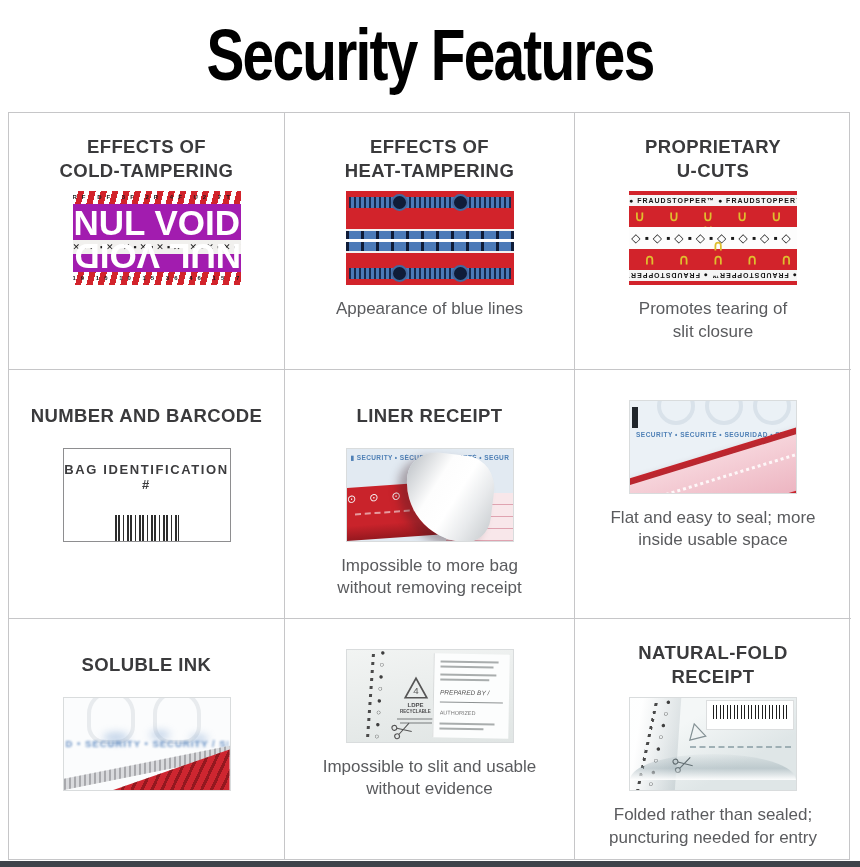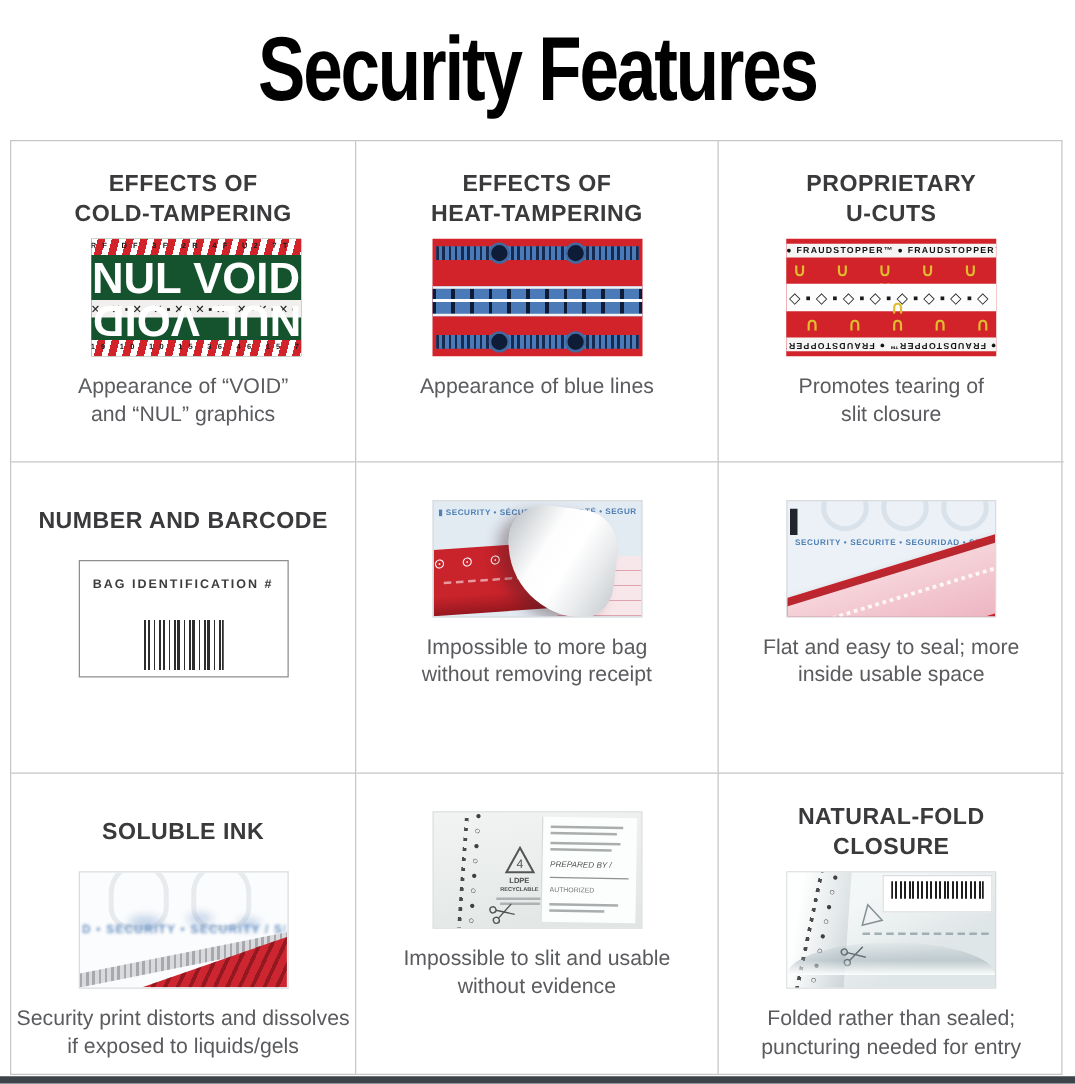--- a/index.html
+++ b/index.html
@@ -36,21 +36,21 @@
   .fcap{
     margin-top:13px;font-size:17px;color:#5a5b5e;white-space:pre-line;
     text-align:center;line-height:1.32;
   }
   .fimg{
     position:relative;width:168px;height:94px;margin-top:8px;overflow:hidden;
     flex:none;
   }
   .photo{border:1px solid #d9dcdd;box-sizing:border-box;}
   
-  .art-cold{background:#14532d;margin-left:20px;}
+  .art-cold{background:#a21caf;margin-left:20px;}
   .hatch{position:absolute;left:0;right:0;height:13px;
     background:repeating-linear-gradient(104deg,#fff 0 5px,#d2232b 5px 11px);
     font-size:6px;color:#1d1d1d;letter-spacing:5px;line-height:13px;
     white-space:nowrap;overflow:hidden;text-align:center;font-weight:bold;}
   .hatch.top{top:0}.hatch.bot{bottom:0}
   .void-top{position:absolute;top:14px;left:1px;right:-12px;color:#fff;
     font-size:35px;font-weight:800;white-space:nowrap;line-height:1;}
   .lock-band{position:absolute;top:49px;left:0;right:0;height:14px;background:#f1f0ee;
     font-size:9px;color:#1d1d1d;letter-spacing:3px;line-height:14px;white-space:nowrap;
     overflow:hidden;text-align:center;}
@@ -76,21 +76,21 @@
     white-space:nowrap;overflow:hidden;text-align:center;}
   .fs-band.top{top:4px}.fs-band.bot{bottom:4px;transform:rotate(180deg);}
   .u-row{position:absolute;left:0;right:0;color:#dfbe2e;font-size:14px;font-weight:bold;
     letter-spacing:10px;text-align:center;line-height:1;}
   .u-row.top{top:18px}.u-row.bot{bottom:17px;transform:rotate(180deg);}
   .hex-band{position:absolute;left:0;right:0;top:50%;transform:translateY(-50%);
     height:22px;background:#fdfdfd;font-size:12px;letter-spacing:4px;color:#1a1a1a;
     line-height:22px;white-space:nowrap;overflow:hidden;text-align:center;}
   
   .art-bar{background:#fff;border:1px solid #8e8e90;box-sizing:border-box;}
-  .bag-id{margin-top:13px;text-align:center;font-size:10px;font-weight:bold;
+  .bag-id{margin-top:13px;text-align:center;font-size:13px;font-weight:bold;
     color:#3c3c3e;letter-spacing:1.6px;}
   .bc-row{display:flex;align-items:center;justify-content:center;gap:9px;margin-top:23px;flex-direction:column;}
   .bars{width:64px;height:40px;
     background:repeating-linear-gradient(90deg,#2d2d2d 0 2px,#fff 2px 3px,#2d2d2d 3px 5px,#fff 5px 8px,#2d2d2d 8px 9px,#fff 9px 12px);}
   .serial{font-size:22px;font-weight:bold;color:#262626;letter-spacing:-1px;
     transform:scaleX(.9);transform-origin:left center;white-space:nowrap;}
   
   .art-liner{background:#e2eaf2;}
   .sec-row{position:absolute;top:5px;left:4px;right:4px;display:flex;
     justify-content:space-between;font-size:6.5px;font-weight:bold;color:#4f80b6;
@@ -178,22 +178,20 @@
   <div class="cell">
     <div class="ftitle">EFFECTS OF
 COLD-TAMPERING</div>
     <div class="fimg art-cold">
       <div class="hatch top">RF DF 3F 2R 4F U2 7T 4R</div>
       <div class="void-top">NUL VOID</div>
       <div class="lock-band">✕▪✕▪✕▪✕▪✕▪✕▪✕▪✕▪✕▪✕▪✕</div>
       <div class="void-bot">NUL VOID</div>
       <div class="hatch bot">19 10 10 15 36 46 15 79</div>
     </div>
-    <div class="fcap">Appearance of “VOID”
-and “NUL” graphics</div>
   </div>
 
   <div class="cell">
     <div class="ftitle">EFFECTS OF
 HEAT-TAMPERING</div>
     <div class="fimg art-heat">
       <div class="blue-band top">
         <span class="band-circle" style="left:26%"></span>
         <span class="band-circle" style="left:64%"></span>
       </div>
@@ -225,20 +223,21 @@
     <div class="fimg art-bar">
       <div class="bag-id">BAG IDENTIFICATION #</div>
       <div class="bc-row">
         <div class="bars"></div>
         <div class="serial">KK123456</div>
       </div>
     </div>
   </div>
 
   <div class="cell">
+    <div class="ftitle">LINER RECEIPT</div>
     <div class="fimg art-liner photo">
       <div class="sec-row">
         <span>▮ SECURITY • SÉCURITÉ • SEGUR</span>
         <span>TÉ • SEGURIDAD</span>
       </div>
       <div class="red-zone">
         <div class="red-chain">⊙ ⊙ ⊙ ⊙ ⊙ ⊙</div>
         <div class="red-dash"></div>
       </div>
       <div class="pink-panel"></div>
@@ -272,22 +271,20 @@
     <div class="fimg art-sol photo">
       <span class="wm-shield" style="left:14%"></span>
       <span class="wm-shield" style="left:54%"></span>
       <span class="blob" style="left:24%;top:38%;width:26px;height:9px"></span>
       <span class="blob" style="left:52%;top:36%;width:20px;height:8px"></span>
       <span class="blob" style="left:76%;top:40%;width:18px;height:8px"></span>
       <div class="smear">D • SECURITY • SECURITY / SEGURIDAD</div>
       <div class="gray-strip"></div>
       <div class="red-corner"></div>
     </div>
-    <div class="fcap">Security print distorts and dissolves
-if exposed to liquids/gels</div>
   </div>
 
   <div class="cell last-row">
     <div class="fimg art-bag8 photo">
       <div class="seal-col" style="left:22px;transform:rotate(4deg)"></div>
       <div class="seal-dots" style="left:27px;transform:rotate(4deg)">●○●○●○●○●○●</div>
       <svg class="svg-icon" style="left:56px;top:26px" width="26" height="24" viewBox="0 0 24 22">
         <path d="M12 2 L22 20 L2 20 Z" fill="none" stroke="#555" stroke-width="1.5"></path>
         <text x="12" y="17" font-size="9" text-anchor="middle" fill="#555">4</text>
       </svg>
@@ -311,21 +308,21 @@
         <div class="pbars" style="width:88%;margin-top:7px"></div>
         <div class="pbars" style="width:70%"></div>
       </div>
     </div>
     <div class="fcap">Impossible to slit and usable
 without evidence</div>
   </div>
 
   <div class="cell last-col last-row">
     <div class="ftitle">NATURAL-FOLD
-CLOSURE</div>
+RECEIPT</div>
     <div class="fimg art-bag9 photo">
       <div class="fold-left"></div>
       <div class="seal-col" style="left:16px;transform:rotate(12deg)"></div>
       <div class="seal-dots" style="left:21px;transform:rotate(12deg)">●○●○●○●○●○●</div>
       <div class="bag-label">
         <div class="lbars"></div>
       </div>
       <svg class="svg-icon" style="left:56px;top:24px;transform:rotate(-14deg);opacity:.75" width="20" height="18" viewBox="0 0 24 22">
         <path d="M12 2 L22 20 L2 20 Z" fill="none" stroke="#607075" stroke-width="1.5"></path>
       </svg>

